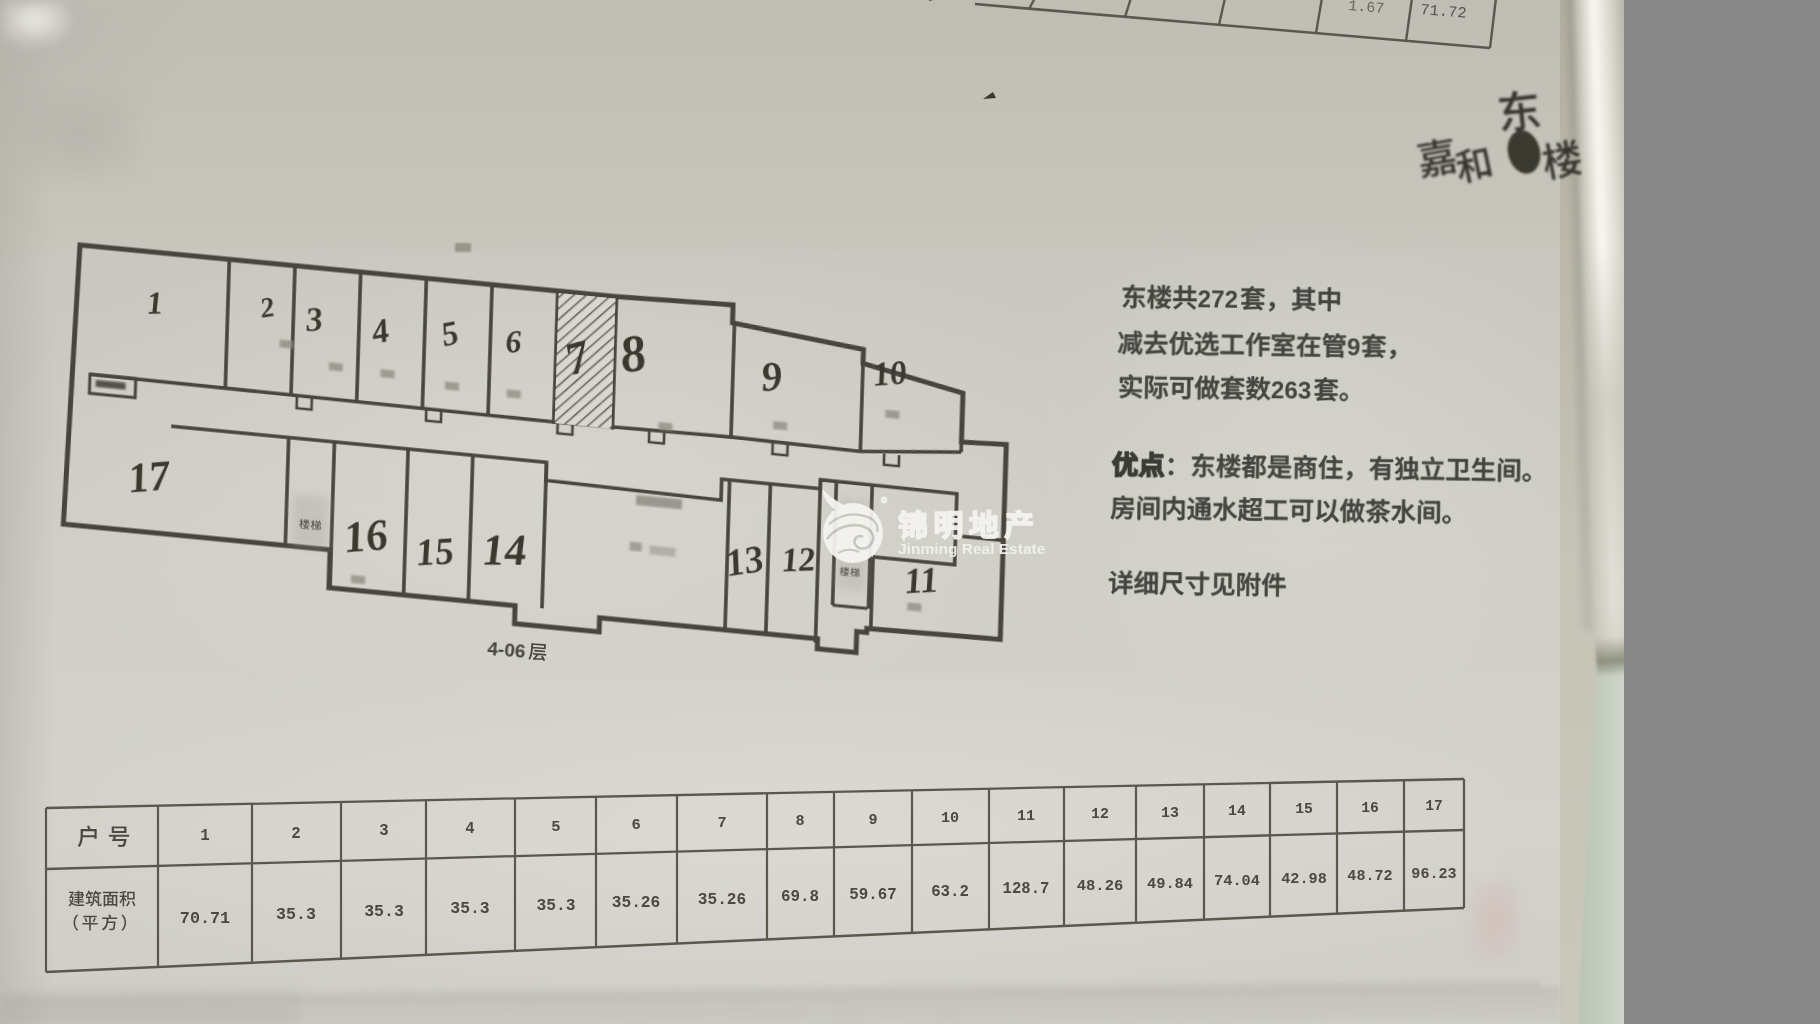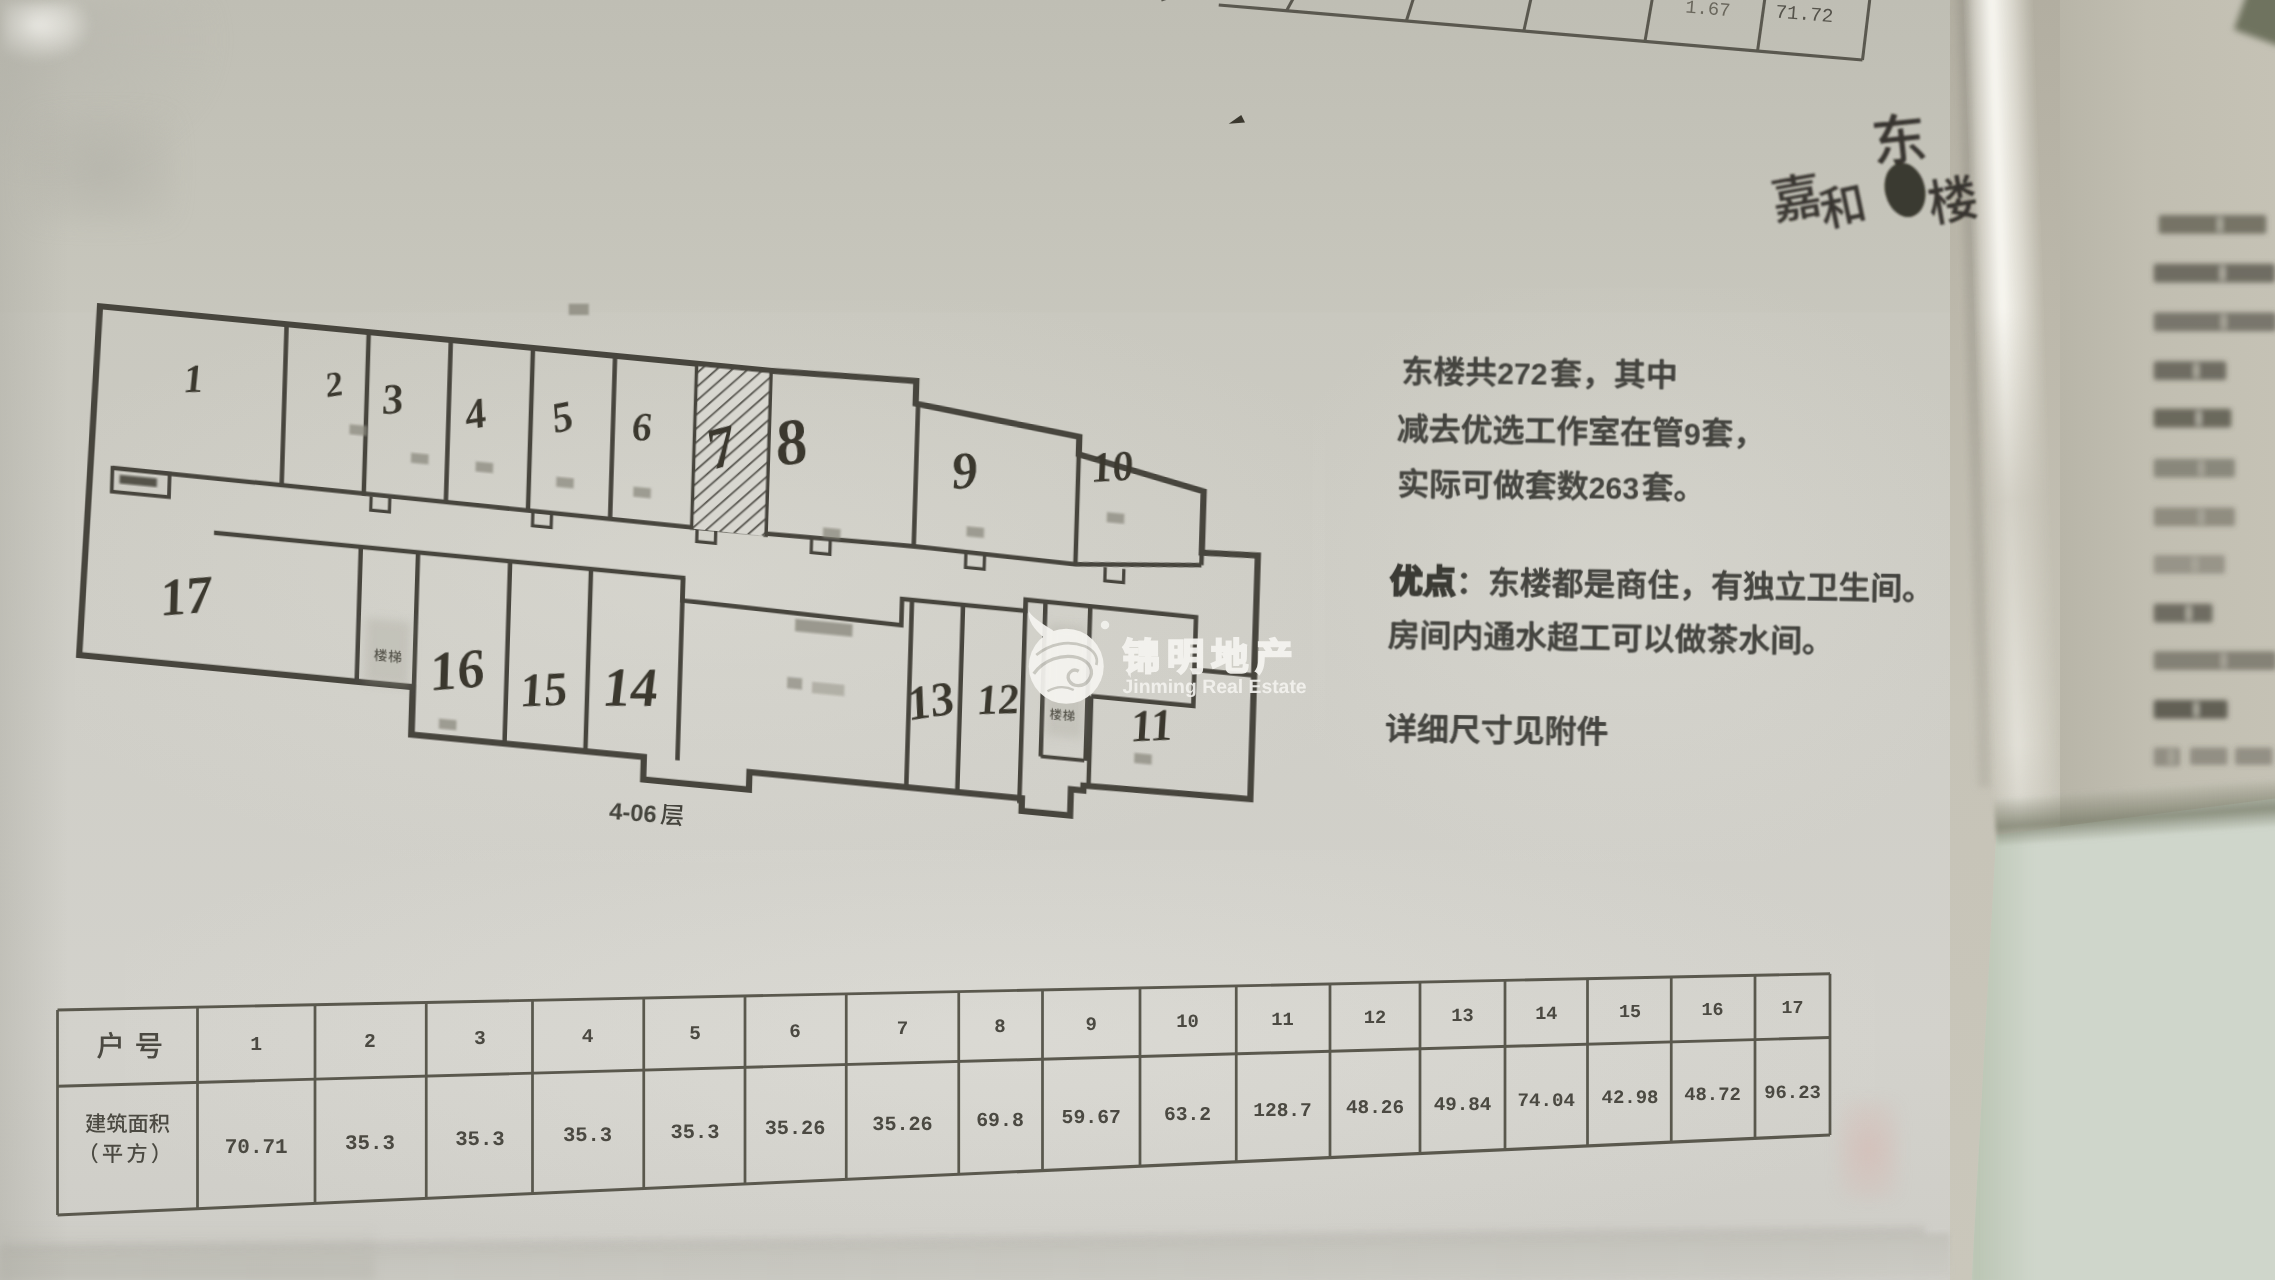--- a/index.html
+++ b/index.html
@@ -1,14 +1,14 @@
 <!DOCTYPE html>
 <html><head><meta charset="utf-8"><style>
 html,body{margin:0;padding:0;background:#888}
-#page{position:relative;width:1820px;height:1024px;overflow:hidden;background:#c9c8bf;font-family:"Liberation Sans",sans-serif}
+#page{position:relative;width:1624px;height:1024px;overflow:hidden;background:#c9c8bf;font-family:"Liberation Sans",sans-serif}
 .bg{position:absolute;pointer-events:none}
 </style></head><body>
 <div id="page">
 <div class="bg" style="left:0;top:0;width:1820px;height:300px;background:linear-gradient(180deg,#bfbeb4 0%,#c5c4ba 60%,#c9c8bf 100%)"></div>
 <div class="bg" style="left:0;top:250px;width:1820px;height:774px;background:linear-gradient(180deg,#c9c8bf 0%,#cfcec7 40%,#d3d2cc 75%,#cecdc7 100%)"></div>
 <div class="bg" style="left:60px;top:240px;width:1000px;height:450px;background:radial-gradient(ellipse 60% 55% at 50% 50%,rgba(224,223,216,0.42),rgba(224,223,216,0))"></div>
 <div class="bg" style="left:1050px;top:230px;width:560px;height:460px;background:radial-gradient(ellipse 55% 55% at 45% 50%,rgba(222,221,214,0.4),rgba(222,221,214,0))"></div>
 <div class="bg" style="left:100px;top:680px;width:1400px;height:330px;background:radial-gradient(ellipse 55% 60% at 50% 45%,rgba(227,226,220,0.45),rgba(227,226,220,0))"></div>
 <div class="bg" style="left:0;top:0;width:200px;height:160px;background:radial-gradient(ellipse 70% 70% at 20% 20%,rgba(186,185,176,0.95),rgba(186,185,176,0));filter:blur(6px)"></div>
 <div class="bg" style="left:2px;top:2px;width:90px;height:60px;background:radial-gradient(ellipse 50% 50% at 30% 30%,rgba(248,247,242,1),rgba(248,247,242,0));filter:blur(4px)"></div>

